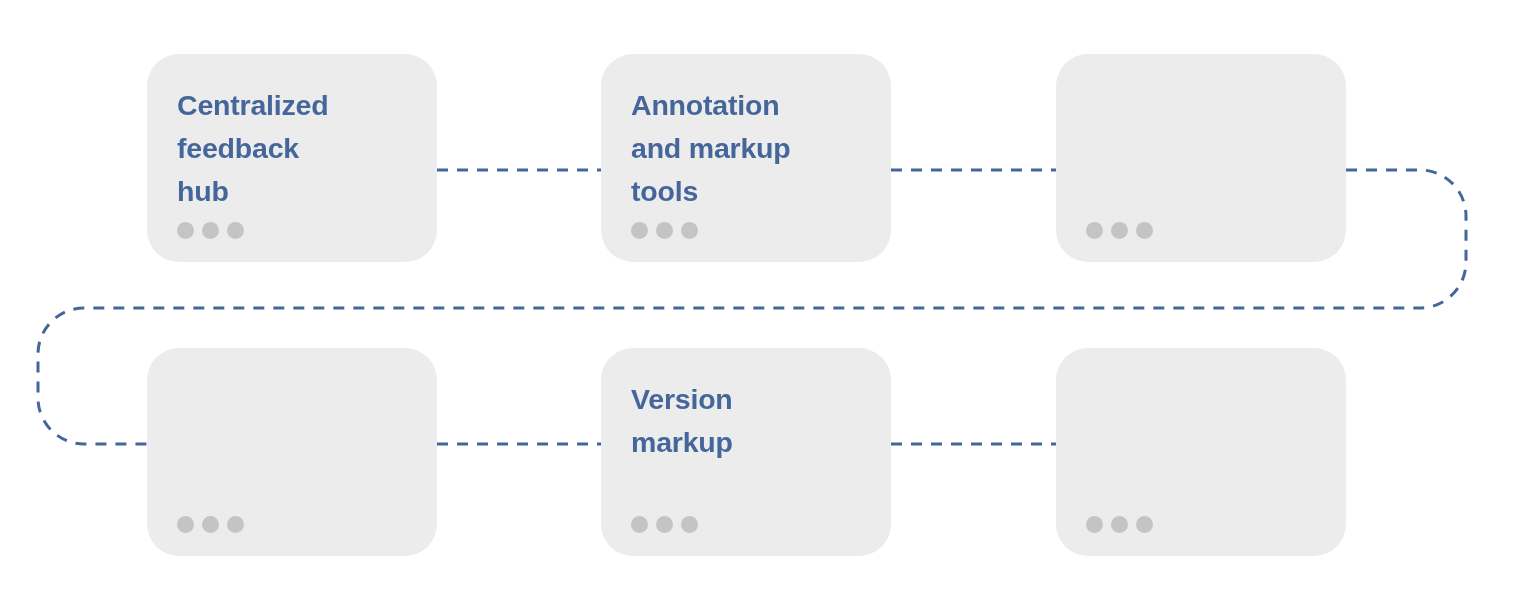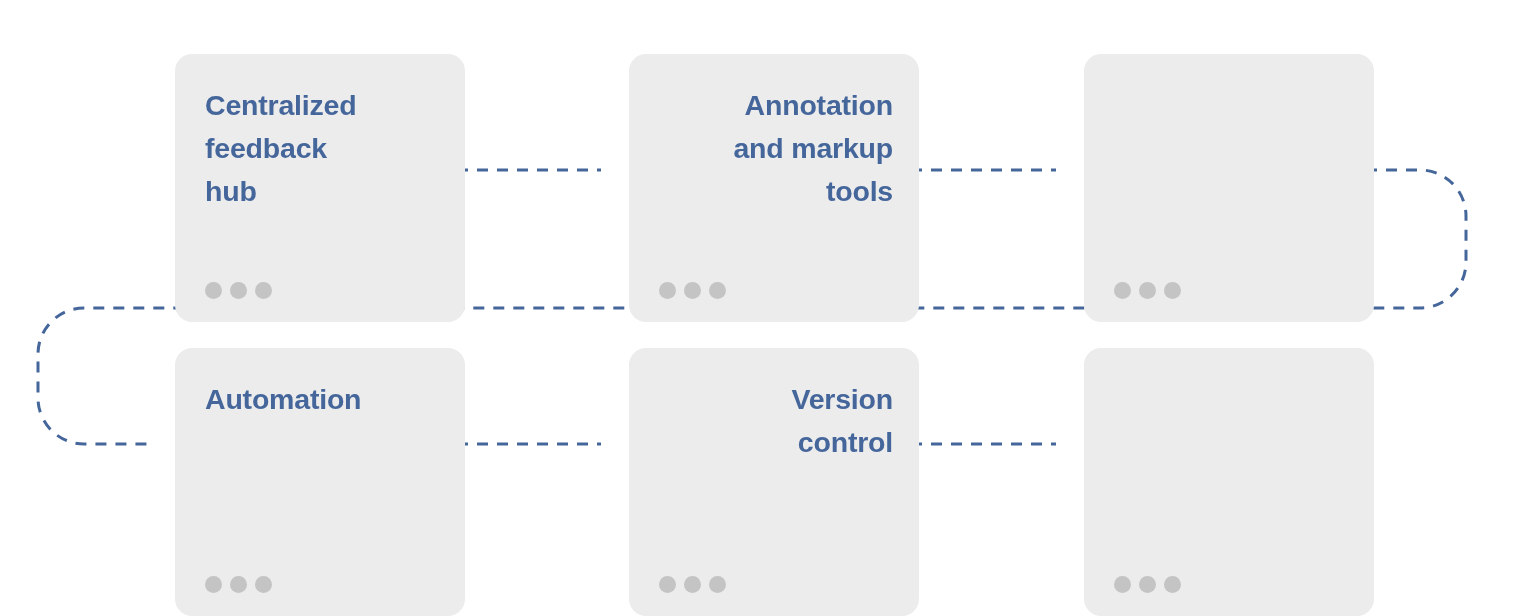--- a/index.html
+++ b/index.html
@@ -29,27 +29,26 @@
     width: 1521px;
     height: 616px;
     z-index: 1;
     pointer-events: none;
   }
 
   
   .card {
     position: absolute;
     width: 290px;
-    height: 268px;
+    height: 208px;
     background: #ececec;
-    border-radius: 17px;
+    border-radius: 32px;
     box-sizing: border-box;
     padding: 30px 26px 0 30px;
     z-index: 2;
-    margin-left: 28px;
   }
 
   .card-title {
     margin: 0;
     font-size: 28.5px;
     line-height: 1.5;
     font-weight: 700;
     letter-spacing: -0.2px;
     color: #45669b;
     white-space: pre-line;
@@ -66,21 +65,21 @@
   .dot {
     width: 17px;
     height: 17px;
     border-radius: 50%;
     background: #c4c4c4;
     display: block;
   }
 
   
   .col-0 { left: 147px; }
-  .col-1 { left: 601px; text-align: right; }
+  .col-1 { left: 601px; }
   .col-2 { left: 1056px; }
   
   .row-0 { top: 54px; }
   .row-1 { top: 348px; }
 </style>
 </head>
 <body>
 
 <div id="stage">
 
@@ -132,31 +131,30 @@
 
   <div class="card col-2 row-0">
     <div class="dots">
       <span class="dot"></span>
       <span class="dot"></span>
       <span class="dot"></span>
     </div>
   </div>
 
   <div class="card col-0 row-1">
-    <h3 class="card-title">Automation</h3>
     <div class="dots">
       <span class="dot"></span>
       <span class="dot"></span>
       <span class="dot"></span>
     </div>
   </div>
 
   <div class="card col-1 row-1">
     <h3 class="card-title">Version
-control</h3>
+markup</h3>
     <div class="dots">
       <span class="dot"></span>
       <span class="dot"></span>
       <span class="dot"></span>
     </div>
   </div>
 
   <div class="card col-2 row-1">
     <div class="dots">
       <span class="dot"></span>

